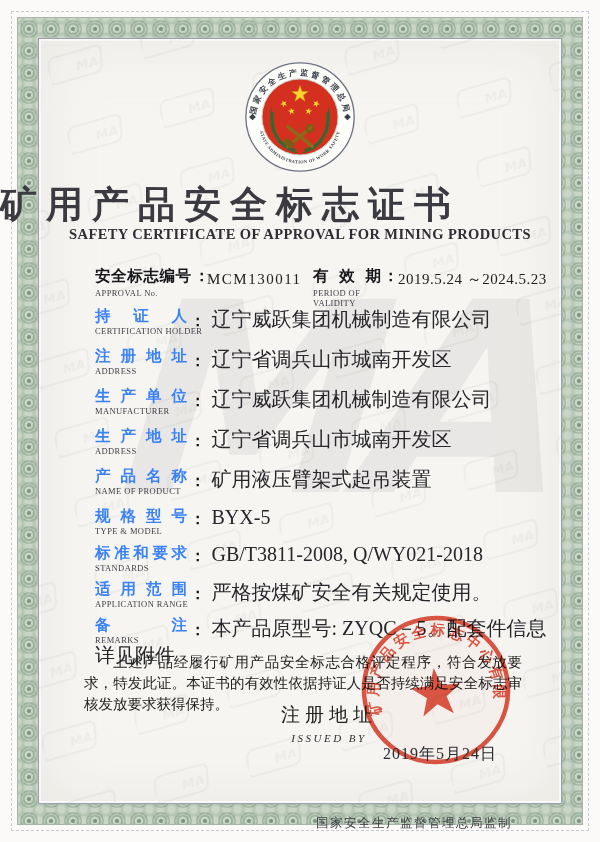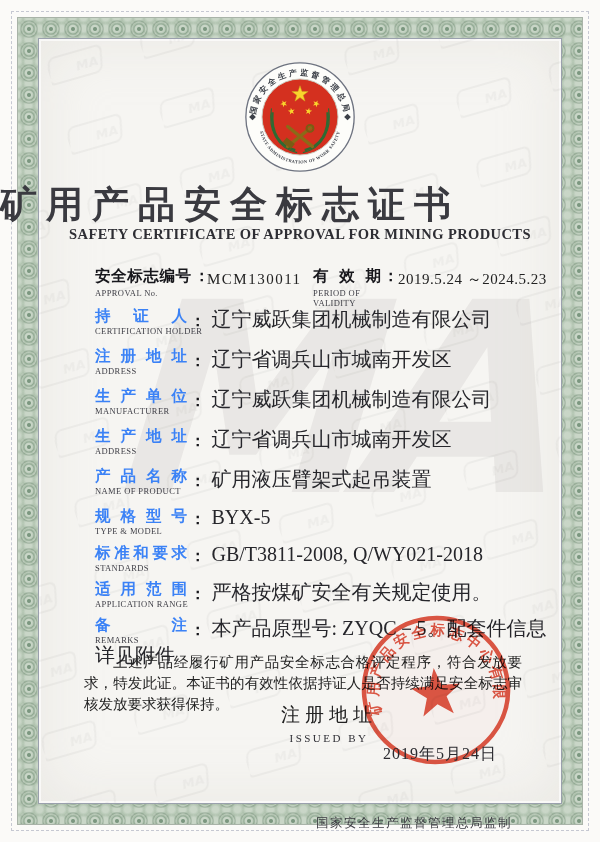--- a/index.html
+++ b/index.html
@@ -59,21 +59,21 @@
   .f-value{font-size:20px;color:#26262b;}
   .f-en{position:absolute;left:0;top:20px;font-size:8.5px;letter-spacing:.4px;color:#3e3e46;white-space:nowrap;}
 
   
   .decl{position:absolute;left:84px;top:652px;width:438px;z-index:3;
     font-size:14.5px;line-height:21px;color:#222;text-align:justify;text-indent:2em;}
 
   
   .issuer{position:absolute;left:256px;top:702px;width:146px;text-align:center;z-index:3;}
   .issuer-zh{font-size:19px;letter-spacing:5px;color:#222;}
-  .issuer-en{font-size:11px;letter-spacing:2.5px;color:#2e2e34;margin-top:4px;}
+  .issuer-en{font-size:11px;letter-spacing:2.5px;color:#2e2e34;margin-top:4px;font-style:italic;}
   .stamp{position:absolute;left:356px;top:610px;width:160px;height:160px;z-index:5;
     transform:rotate(-6deg);mix-blend-mode:multiply;opacity:.92;}
   .issue-date{position:absolute;left:358px;top:744px;width:164px;text-align:center;z-index:6;
     font-size:16px;color:#2b2b30;letter-spacing:1px;}
 
   
   .imprint{position:absolute;left:0;top:815px;width:512px;text-align:right;z-index:3;
     font-size:12.5px;letter-spacing:1.5px;color:#3a3a40;}
 </style>
 </head>

